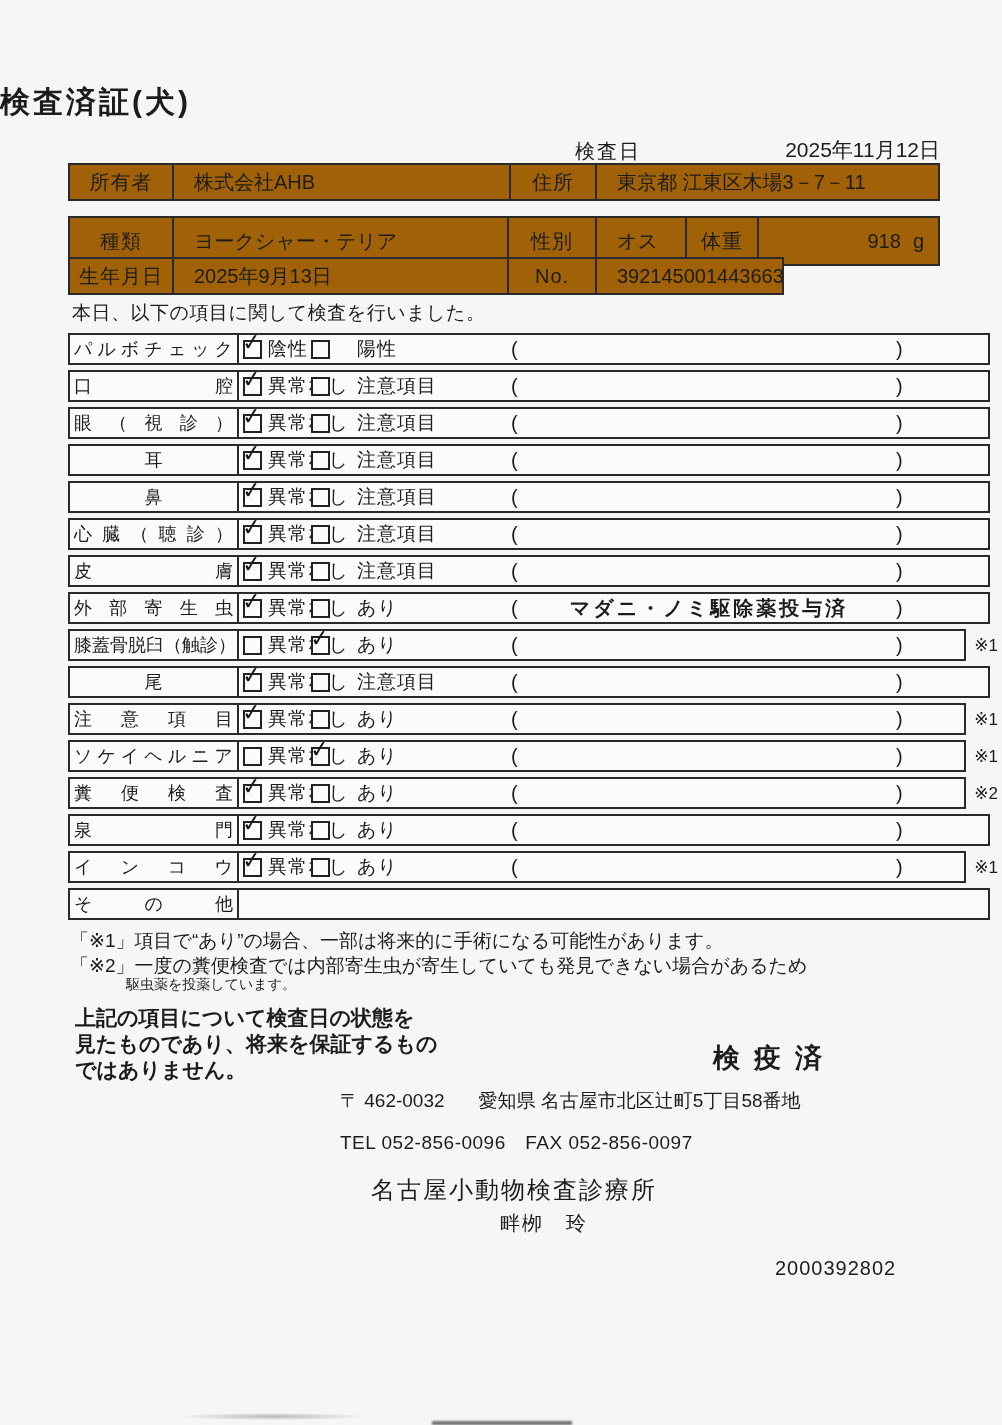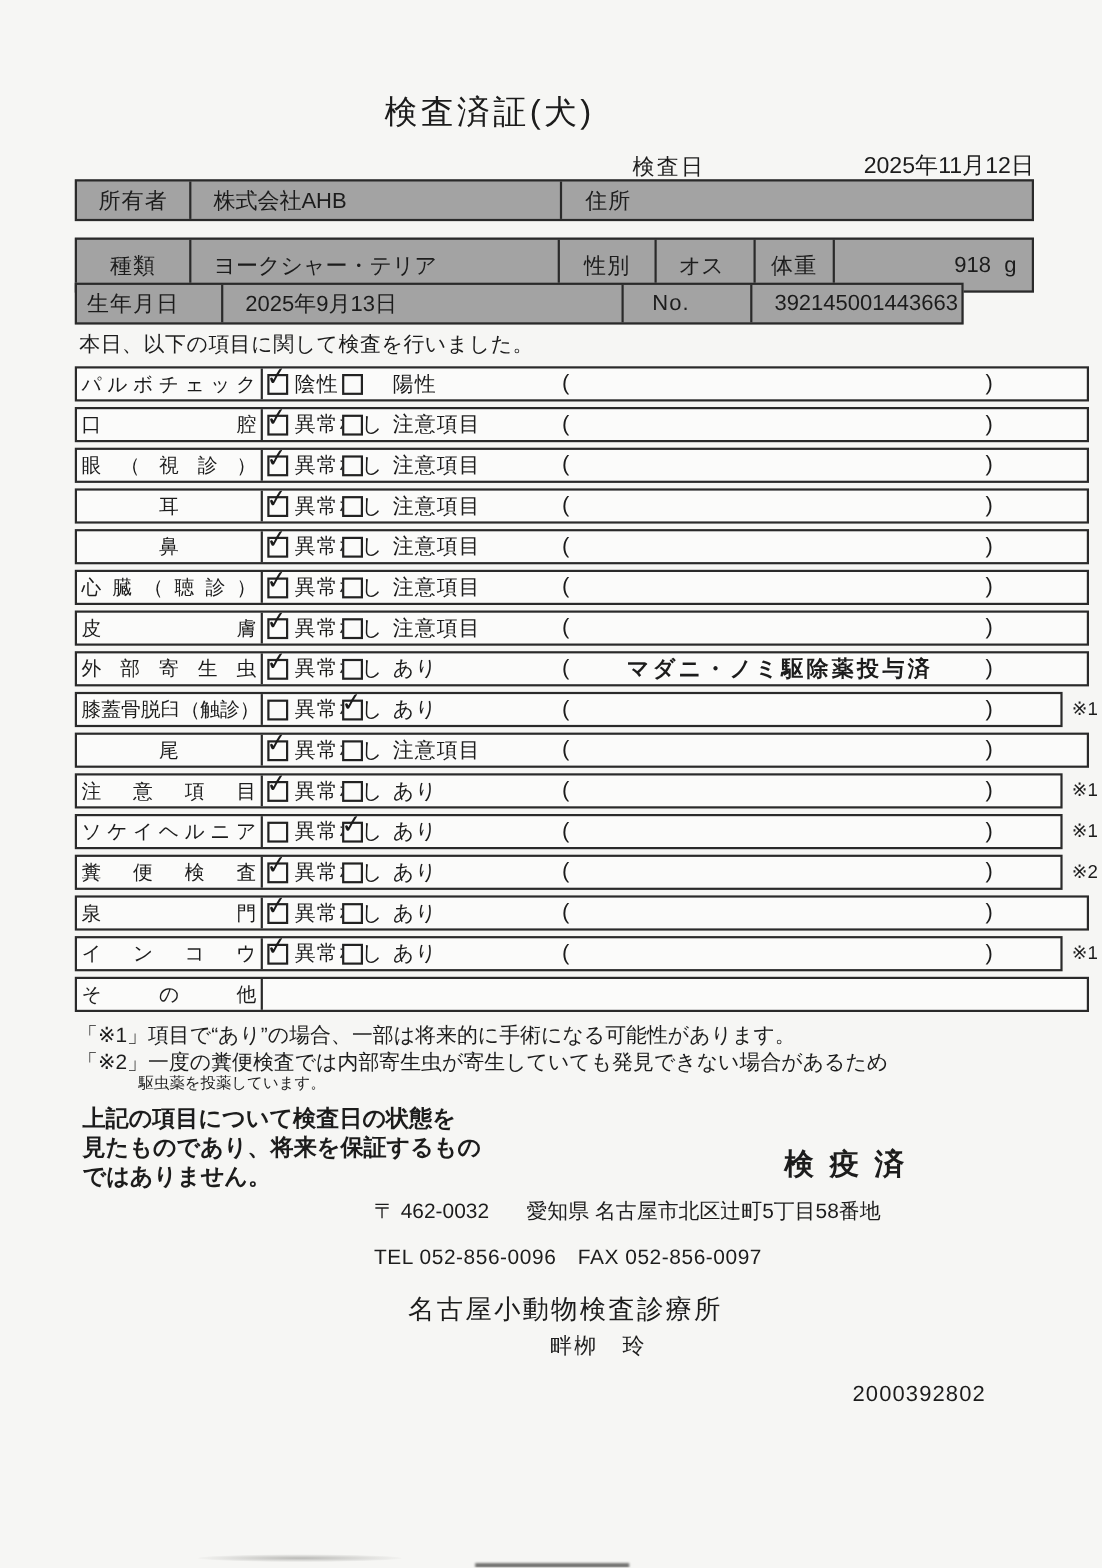--- a/index.html
+++ b/index.html
@@ -5,34 +5,34 @@
   html,body{margin:0;padding:0;}
   body{
     width:1002px;height:1425px;position:relative;overflow:hidden;
     background:#f6f6f4;color:#1c1c1c;
     font-family:"Liberation Sans","DejaVu Sans",sans-serif;
     -webkit-font-smoothing:antialiased;
   }
   .abs{position:absolute;}
 
   
-  .doc-title{left:0;top:82px;width:890px;text-align:center;font-size:30px;font-weight:400;letter-spacing:3px;}
+  .doc-title{left:0;top:82px;width:890px;text-align:left;font-size:30px;font-weight:700;letter-spacing:3px;}
   .date-label{left:575px;top:138px;font-size:20px;letter-spacing:2px;font-family:Liberation Serif, serif;}
   .date-value{top:136px;right:62px;font-size:21px;}
 
   
-  .grid{display:grid;border:2px solid #2a2a2a;background:#a3a3a3;box-sizing:border-box;}
+  .grid{display:grid;border:2px solid #2a2a2a;background:#a16207;box-sizing:border-box;}
   .grid > div{border-left:2px solid #2a2a2a;display:flex;align-items:center;box-sizing:border-box;
     font-size:20px;white-space:nowrap;overflow:hidden;}
   .grid > div:first-child{border-left:none;}
   .lab{justify-content:center;letter-spacing:1px;}
   .val{padding-left:20px;}
   .owner-t{left:68px;top:163px;width:872px;height:38px;grid-template-columns:102px 337px 86px 1fr;}
   .pet-r1{left:68px;top:216px;width:872px;height:50px;grid-template-columns:102px 335px 88px 90px 72px 1fr;}
-  .pet-r2{left:68px;top:257px;width:808px;height:38px;grid-template-columns:102px 335px 88px 1fr;gap:29px;}
+  .pet-r2{left:68px;top:257px;width:716px;height:38px;grid-template-columns:102px 335px 88px 1fr;}
   .wval{justify-content:flex-end;padding-right:14px;}
   .wunit{margin-left:12px;}
 
   .intro{left:72px;top:300px;font-size:19px;letter-spacing:0.5px;}
 
   
   .checklist{left:68px;top:333px;width:930px;}
   .check-row{height:32px;margin-bottom:5px;display:flex;align-items:stretch;}
   .row-box{width:932px;box-sizing:border-box;border:2px solid #2a2a2a;background:#fbfbfa;display:flex;}
   .row-label{width:169px;box-sizing:border-box;border-right:2px solid #2a2a2a;
@@ -76,20 +76,21 @@
 
 <div class="abs doc-title">検査済証(犬)</div>
 
 <div class="abs date-label">検査日</div>
 <div class="abs date-value">2025年11月12日</div>
 
 <div class="abs grid owner-t">
   <div class="lab">所有者</div>
   <div class="val">株式会社AHB</div>
   <div class="lab">住所</div>
+  <div class="val">東京都 江東区木場3－7－11</div>
 </div>
 
 <div class="abs grid pet-r1">
   <div class="lab">種類</div>
   <div class="val">ヨークシャー・テリア</div>
   <div class="lab">性別</div>
   <div class="val">オス</div>
   <div class="lab">体重</div>
   <div class="wval">
       <span>918</span>

